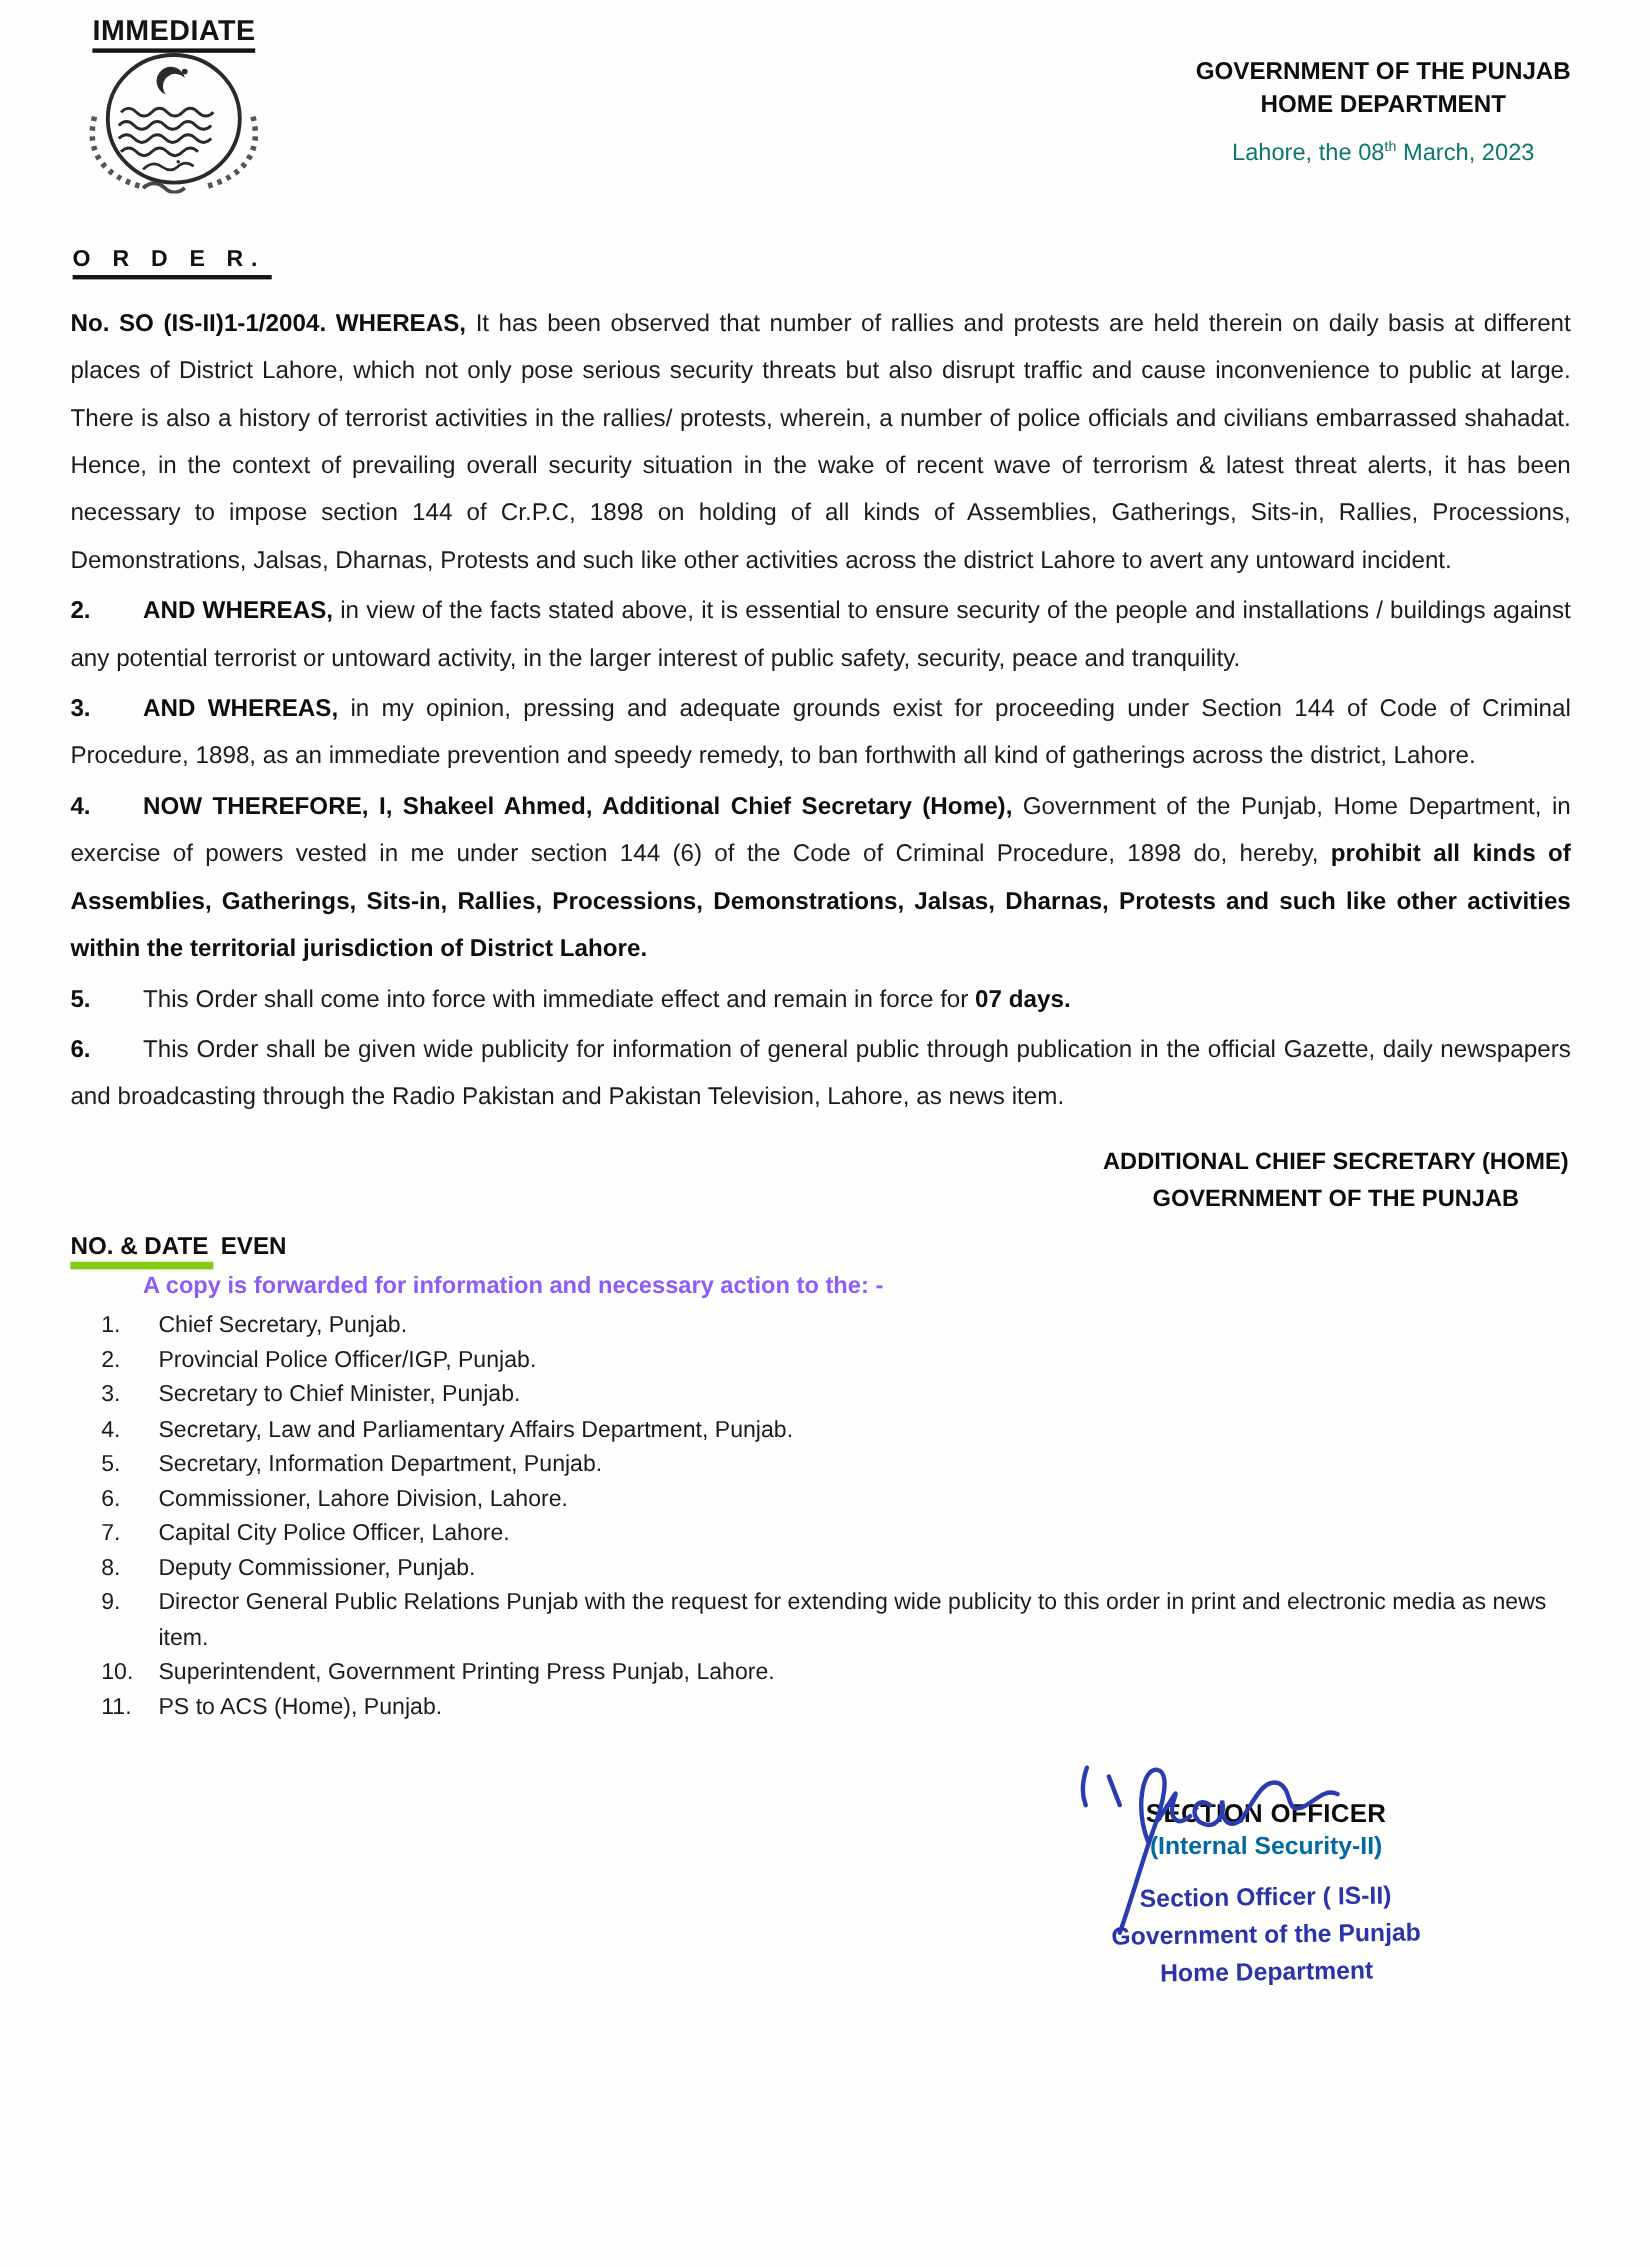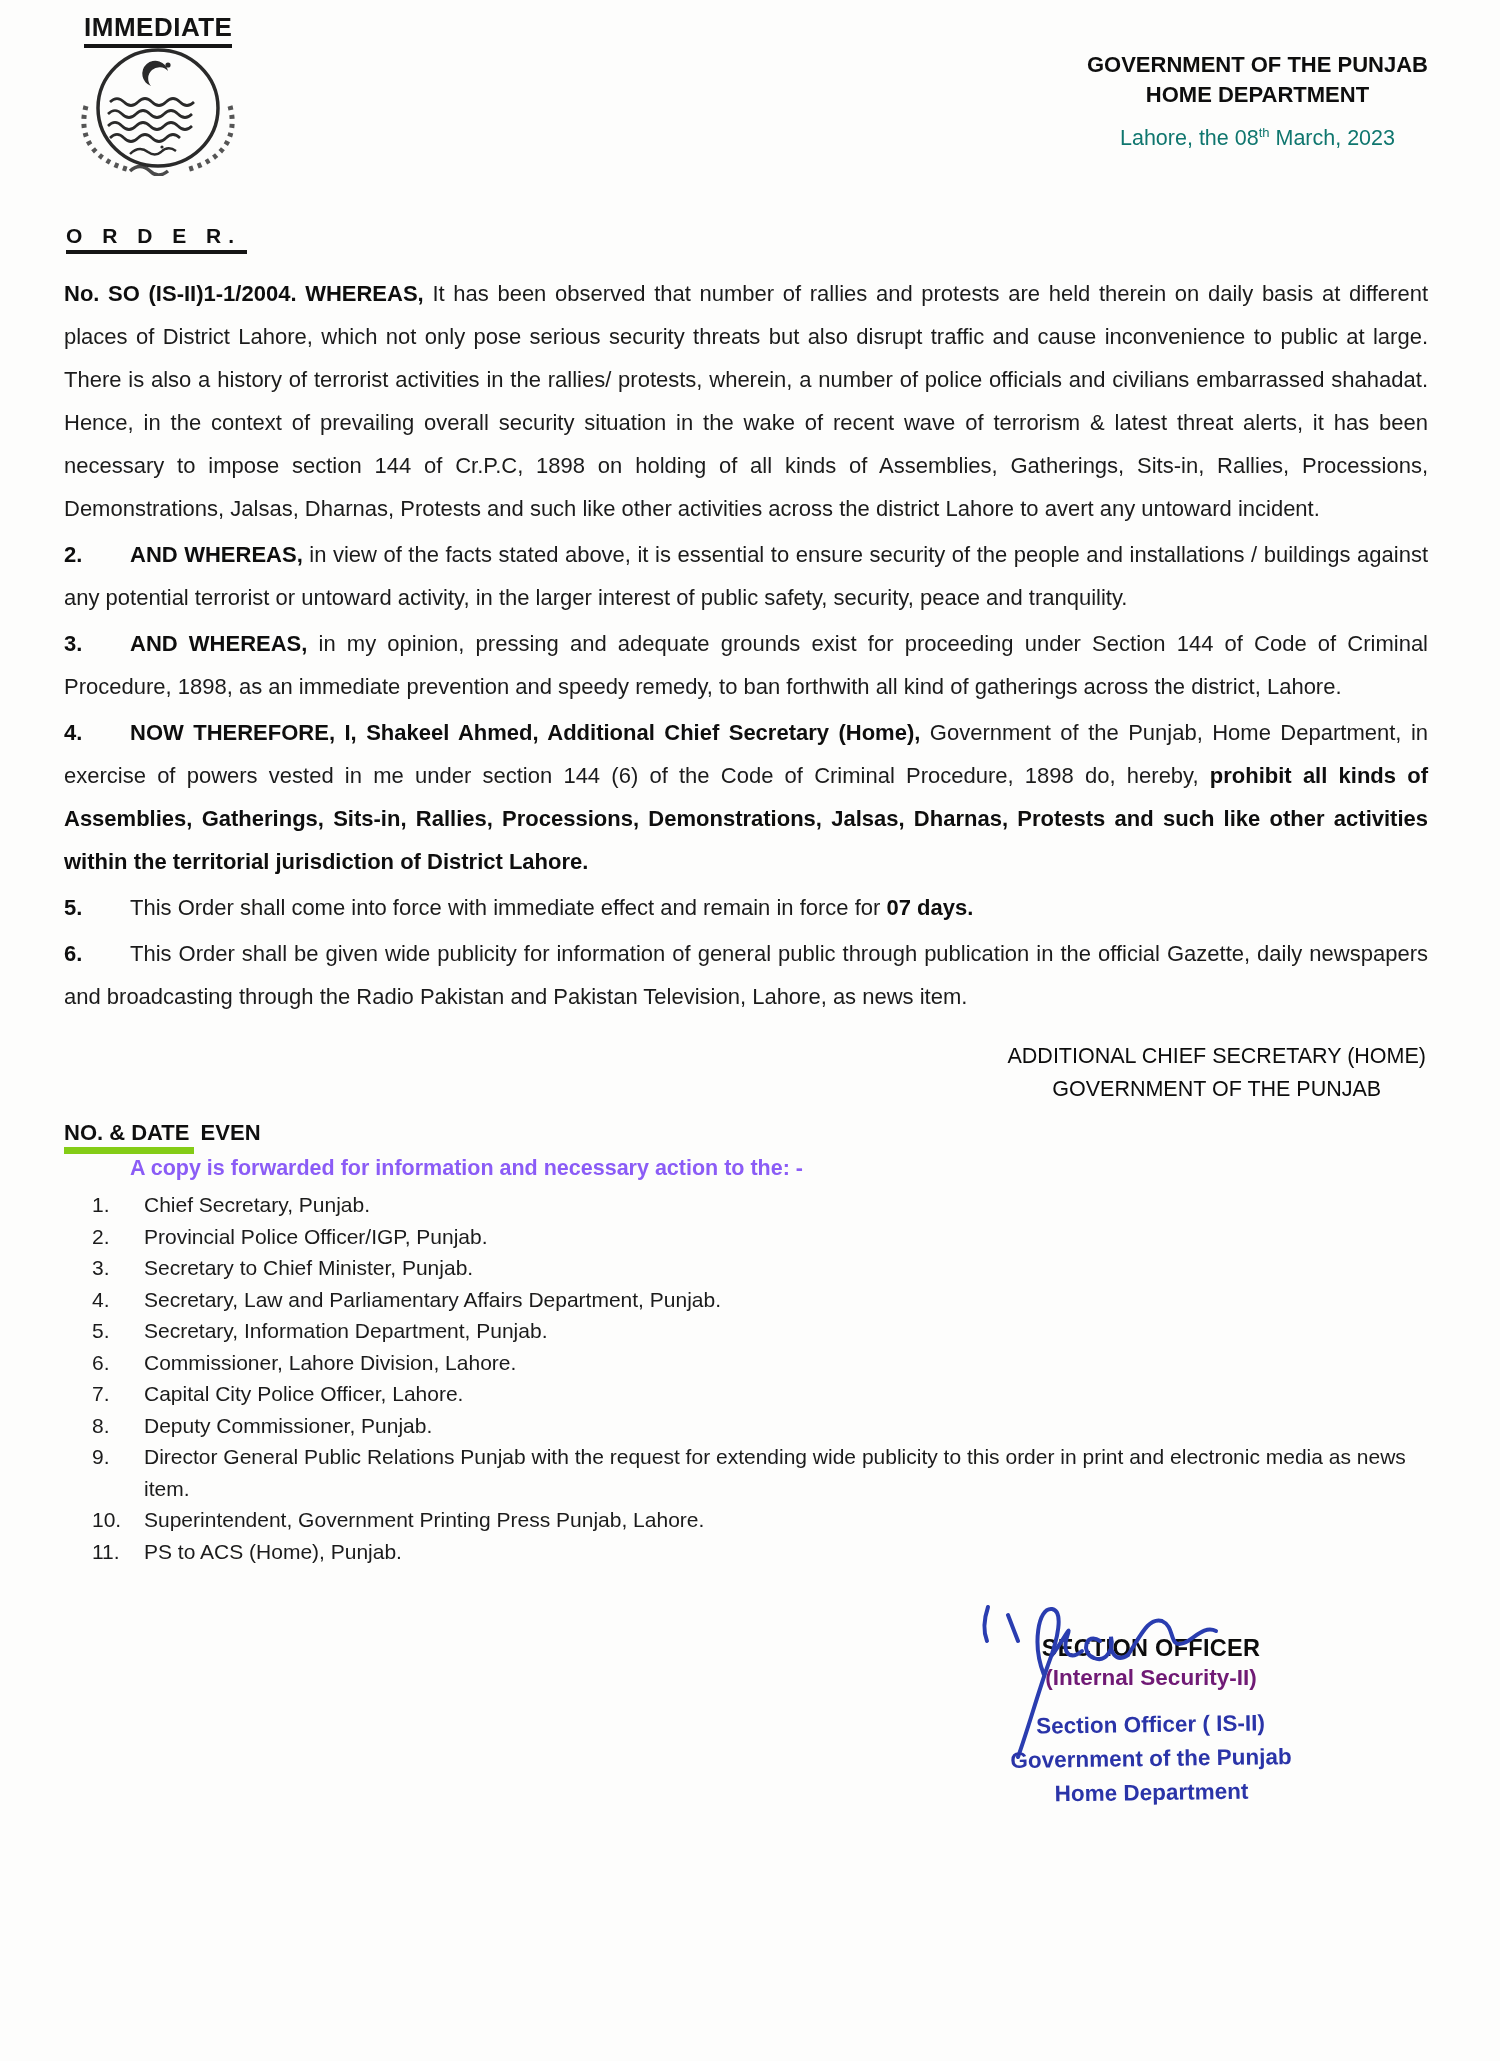--- a/index.html
+++ b/index.html
@@ -34,37 +34,37 @@
     display:inline-block;font-weight:bold;font-size:21px;letter-spacing:7px;
     color:#101010;border-bottom:4px solid #151515;padding:0 6px 2px 0;
   }
 
   
   .para{font-size:22px;line-height:43px;text-align:justify;margin:0 0 3px 0;color:#1b1b1b;}
   .pnum{display:inline-block;width:66px;font-weight:bold;color:#0e0e0e;}
 
   
   .signatory{margin-top:22px;text-align:right;}
-  .signatory-inner{display:inline-block;text-align:center;font-weight:normal;
+  .signatory-inner{display:inline-block;text-align:center;font-weight:bold;
     font-size:21.5px;line-height:33px;color:#0d0d0d;padding-right:2px;}
 
   
   .ref{margin-top:14px;font-weight:bold;font-size:22px;color:#0f0f0f;}
   .ref-u{border-bottom:7px solid #84cc16;padding-bottom:2px;padding-right:5px;}
   .copy-line{margin:10px 0 8px 66px;font-weight:bold;font-size:21.5px;color:#8b5cf6;}
   .dist{}
   .li{display:flex;padding-left:28px;font-size:21px;line-height:31.5px;color:#1b1b1b;}
   .lnum{width:52px;flex:none;}
   .ltext{flex:1;}
 
   
   .sig-bottom{position:relative;margin-top:18px;height:250px;}
   .sig-inner{position:absolute;right:92px;top:50px;width:370px;text-align:center;}
   .sig-title{font-weight:bold;font-size:23.5px;color:#0c0c0c;letter-spacing:.3px;}
-  .sig-sub{font-weight:bold;font-size:22.5px;color:#701a75;margin-top:3px;}
+  .sig-sub{font-weight:bold;font-size:22.5px;color:#0369a1;margin-top:3px;}
   .stamp{margin-top:17px;font-weight:bold;font-size:22.5px;line-height:34px;transform:rotate(-0.8deg);}
   .sig-svg{position:absolute;left:6px;top:-54px;pointer-events:none;}
 </style>
 </head>
 <body>
 
 <div class="top-row">
   <div class="immediate">IMMEDIATE</div>
 
   

